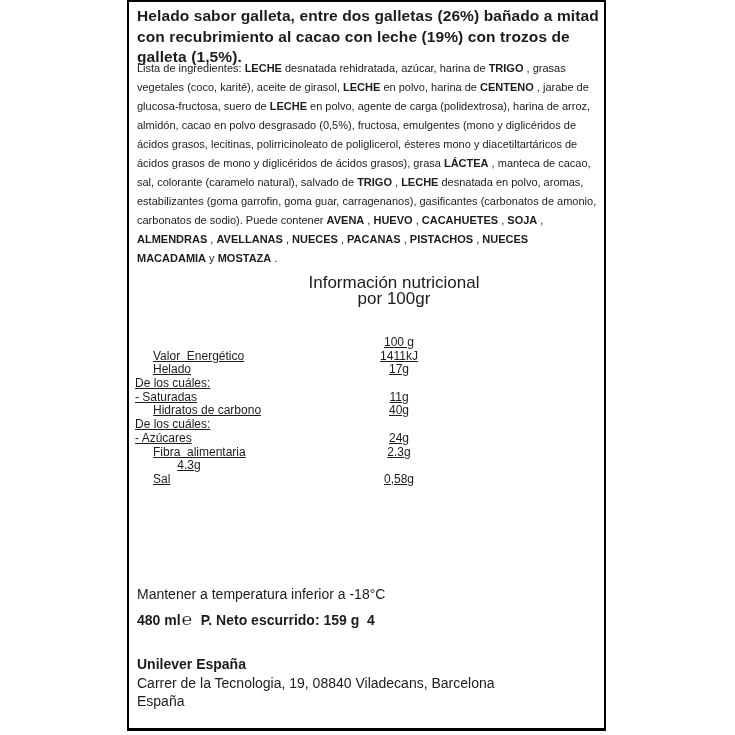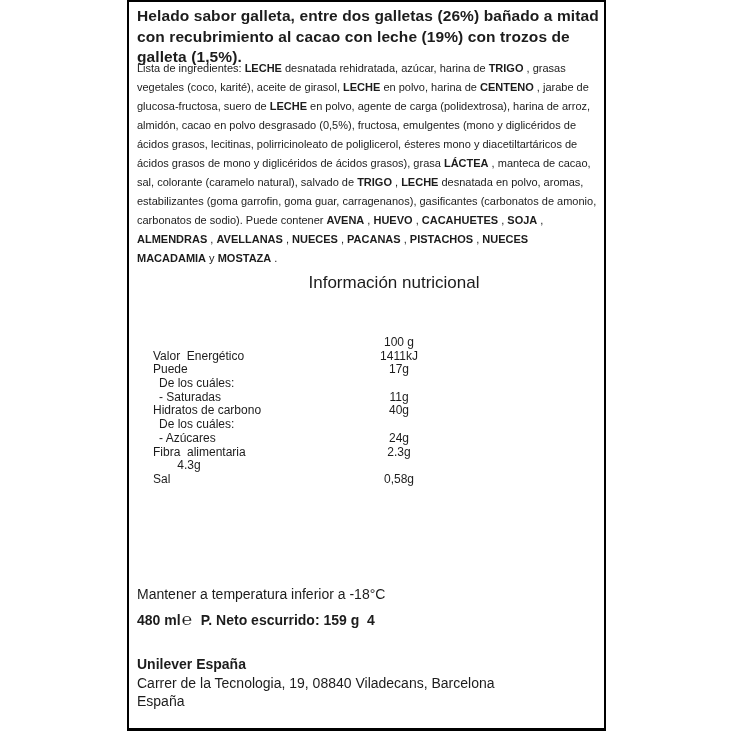--- a/index.html
+++ b/index.html
@@ -8,24 +8,24 @@
   .label-box{position:absolute;left:127px;top:0;width:479px;height:731px;box-sizing:border-box;
              background:#ffffff;border:2px solid #000;border-bottom-width:3px;overflow:hidden;}
   .header{position:absolute;top:4px;left:8px;width:640px;font-weight:bold;
           font-size:15.5px;line-height:20.5px;letter-spacing:.1px;}
   .header div{white-space:nowrap;}
   .ingredients{position:absolute;top:57px;left:8px;width:463px;
                font-size:11px;line-height:19px;}
   .ingredients .b{font-weight:bold;}
   .nutrition-title{position:absolute;top:273px;left:0;width:474px;box-sizing:border-box;
                    padding-left:56px;text-align:center;font-size:17px;line-height:15.5px;}
-  .nutrition-table{position:absolute;top:334px;left:0;width:474px;font-size:12px;}
+  .nutrition-table{position:absolute;top:334px;left:0;width:474px;font-size:12px;text-decoration:underline;}
   .n-row{display:flex;line-height:13.7px;height:13.7px;}
   .n-name{flex:1;padding-left:24px;white-space:pre-wrap;}
-  .n-row.indent .n-name{padding-left:30px;}
+  .n-row.indent .n-name{padding-left:6px;}
   .n-value{flex:none;width:120px;text-align:center;margin-right:144px;white-space:pre-wrap;}
   .storage{position:absolute;top:584px;left:8px;font-size:14px;}
   .netline{position:absolute;top:610px;left:8px;font-size:14px;font-weight:bold;white-space:pre-wrap;}
   .netline .emark{font-weight:normal;font-size:17px;line-height:14px;margin:0 9px 0 1px;}
   .manufacturer{position:absolute;top:653px;left:8px;font-size:14px;line-height:18.5px;}
   .manufacturer .name{font-weight:bold;}
 </style>
 </head>
 <body>
 
@@ -35,33 +35,34 @@
     <div class="header">
       <div>Helado sabor galleta, entre dos galletas (26%) bañado a mitad</div>
       <div>con recubrimiento al cacao con leche (19%) con trozos de</div>
       <div>galleta (1,5%).</div>
     </div>
 
     <div class="ingredients" id="ingredients"><span>Lista de ingredientes: </span><span class="b">LECHE</span><span> desnatada rehidratada, azúcar, harina de </span><span class="b">TRIGO</span><span> , grasas vegetales (coco, karité), aceite de girasol, </span><span class="b">LECHE</span><span> en polvo, harina de </span><span class="b">CENTENO</span><span> , jarabe de glucosa-fructosa, suero de </span><span class="b">LECHE</span><span> en polvo, agente de carga (polidextrosa), harina de arroz, almidón, cacao en polvo desgrasado (0,5%), fructosa, emulgentes (mono y diglicéridos de ácidos grasos, lecitinas, polirricinoleato de poliglicerol, ésteres mono y diacetiltartáricos de ácidos grasos de mono y diglicéridos de ácidos grasos), grasa </span><span class="b">LÁCTEA</span><span> , manteca de cacao, sal, colorante (caramelo natural), salvado de </span><span class="b">TRIGO</span><span> , </span><span class="b">LECHE</span><span> desnatada en polvo, aromas, estabilizantes (goma garrofin, goma guar, carragenanos), gasificantes (carbonatos de amonio, carbonatos de sodio). Puede contener </span><span class="b">AVENA</span><span> , </span><span class="b">HUEVO</span><span> , </span><span class="b">CACAHUETES</span><span> , </span><span class="b">SOJA</span><span> , </span><span class="b">ALMENDRAS</span><span> , </span><span class="b">AVELLANAS</span><span> , </span><span class="b">NUECES</span><span> , </span><span class="b">PACANAS</span><span> , </span><span class="b">PISTACHOS</span><span> , </span><span class="b">NUECES MACADAMIA</span><span> y </span><span class="b">MOSTAZA</span><span> .</span></div>
 
     <div class="nutrition-title">
       <div>Información nutricional</div>
+      <div>por 100gr</div>
     </div>
 
     <div class="nutrition-table" id="nutrition-table">
       <div class="n-row">
         <span class="n-name"></span>
         <span class="n-value">100 g</span>
       </div>
     <div class="n-row">
           <span class="n-name">Valor  Energético</span>
           <span class="n-value">1411kJ</span>
         </div>
         <div class="n-row">
-          <span class="n-name">Puede</span>
+          <span class="n-name">Helado</span>
           <span class="n-value">17g</span>
         </div>
         <div class="n-row indent">
           <span class="n-name">De los cuáles:</span>
           <span class="n-value"></span>
         </div>
         <div class="n-row indent">
           <span class="n-name">- Saturadas</span>
           <span class="n-value">11g</span>
         </div>

